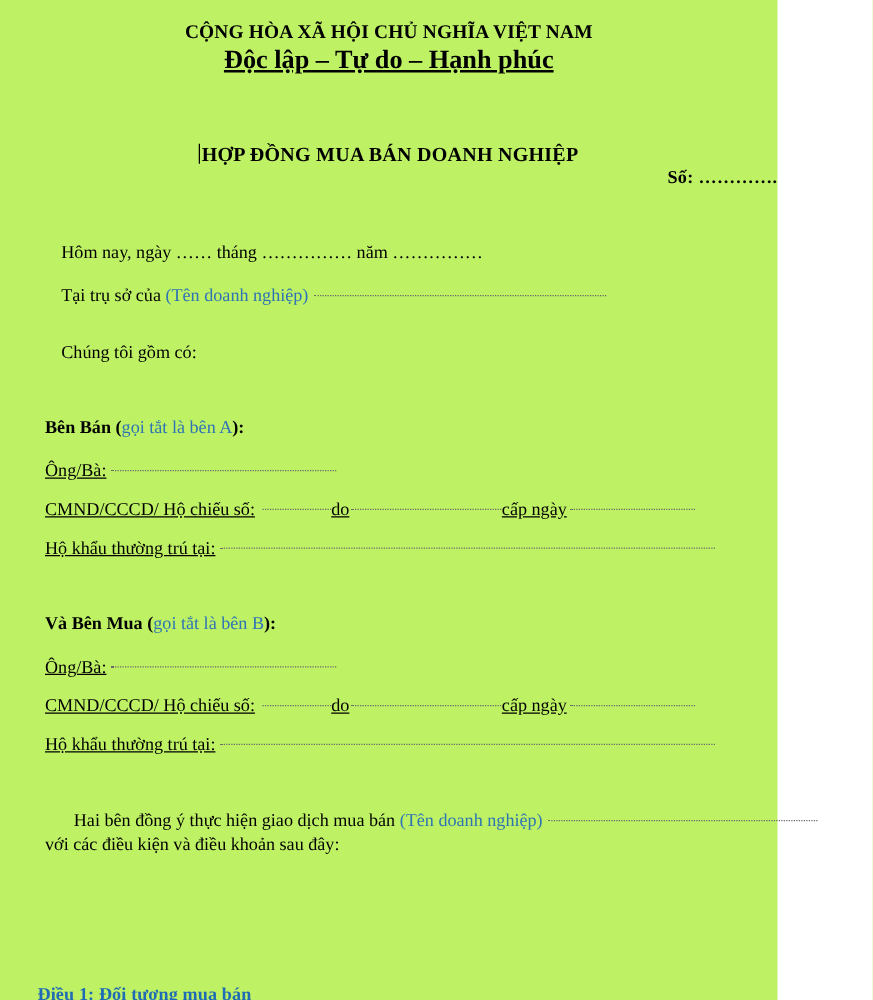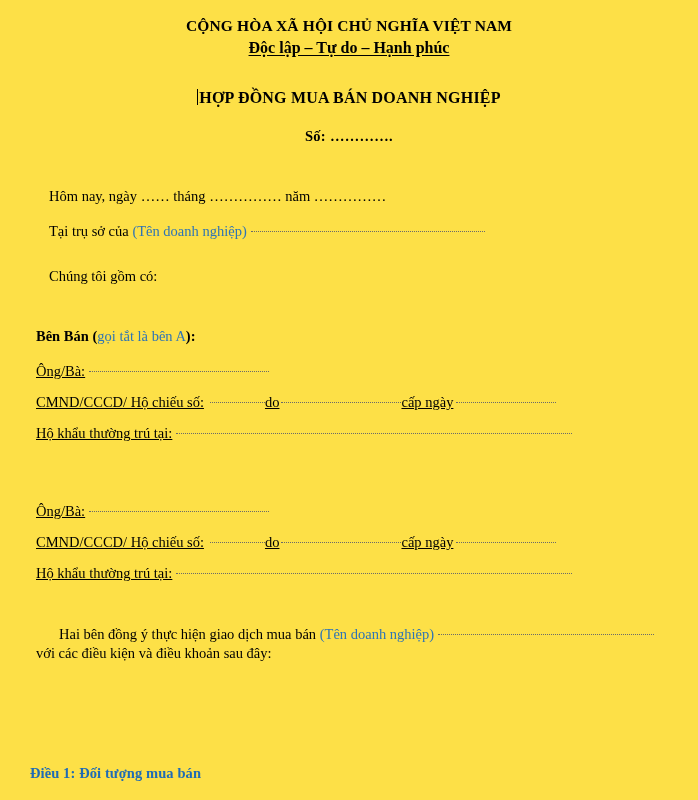--- a/index.html
+++ b/index.html
@@ -11,74 +11,73 @@
   body {
     width: 698px;
     height: 800px;
     font-family: "Liberation Serif", "DejaVu Serif", serif;
     color: #000000;
     overflow: hidden;
     position: relative;
   }
 
   .page {
-    width: 698px;
+    width: 622px;
     height: 800px;
     position: relative;
-    background: #fde047;
+    background: #bef264;
     box-sizing: border-box;
   }
 
   
   .national-header {
     text-align: center;
     padding-top: 16px;
   }
   .national-line1 {
     font-size: 15.5px;
     font-weight: bold;
     letter-spacing: 0.15px;
     line-height: 20px;
   }
   .national-line2 {
-    font-size: 16px;
+    font-size: 21px;
     font-weight: bold;
     line-height: 21px;
     margin-top: 1px;
   }
   .national-line2 .underlined {
     text-decoration: underline;
     text-underline-offset: 2px;
   }
 
   
   .doc-title-wrap {
     text-align: center;
-    margin-top: 31px;
+    margin-top: 57px;
   }
   .doc-title {
     font-size: 16px;
     font-weight: bold;
     letter-spacing: 0.2px;
     display: inline-block;
     position: relative;
   }
   .caret {
     display: inline-block;
     width: 1px;
     height: 16px;
     background: #000;
     vertical-align: -2px;
     margin-right: 1px;
   }
   .doc-number {
-    text-align: center;
-    font-size: 14.5px;
-    font-weight: bold;
-    margin-top: 21px;
+    text-align: right;
+    font-size: 14.5px;
+    font-weight: bold;
     letter-spacing: 0.3px;
   }
 
   
   .body-block {
     margin-top: 43px;
   }
   .p {
     font-size: 14.5px;
     line-height: 17px;
@@ -196,20 +195,23 @@
   <div class="p sub">
     <span>CMND/CCCD/ Hộ chiếu số:</span><span class="dots d-id1"></span><span>do</span><span class="dots d-id2"></span><span>cấp ngày</span><span class="dots d-id3"></span>
   </div>
 
   <div class="gap-14"></div>
   <div class="p sub">
     <span>Hộ khẩu thường trú tại:</span><span class="dots d-resid"></span>
   </div>
 
   <div class="gap-43"></div>
+  <div class="p party">
+    <span>Và Bên Mua </span><span>(</span><span class="blue-italic">gọi tắt là bên B</span><span>):</span>
+  </div>
 
   <div class="gap-18"></div>
   <div class="p sub">
     <span>Ông/Bà:</span><span class="dots d-name"></span>
   </div>
 
   <div class="gap-14"></div>
   <div class="p sub">
     <span>CMND/CCCD/ Hộ chiếu số:</span><span class="dots d-id1"></span><span>do</span><span class="dots d-id2"></span><span>cấp ngày</span><span class="dots d-id3"></span>
   </div>

